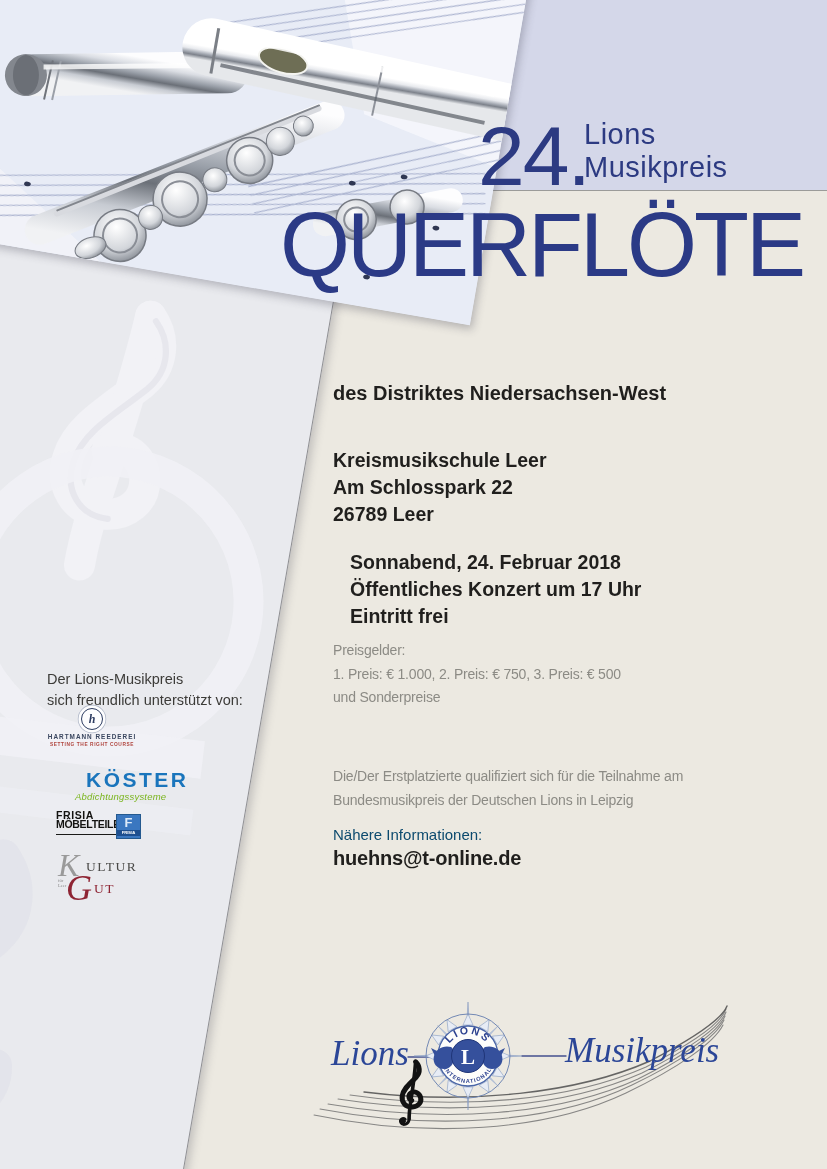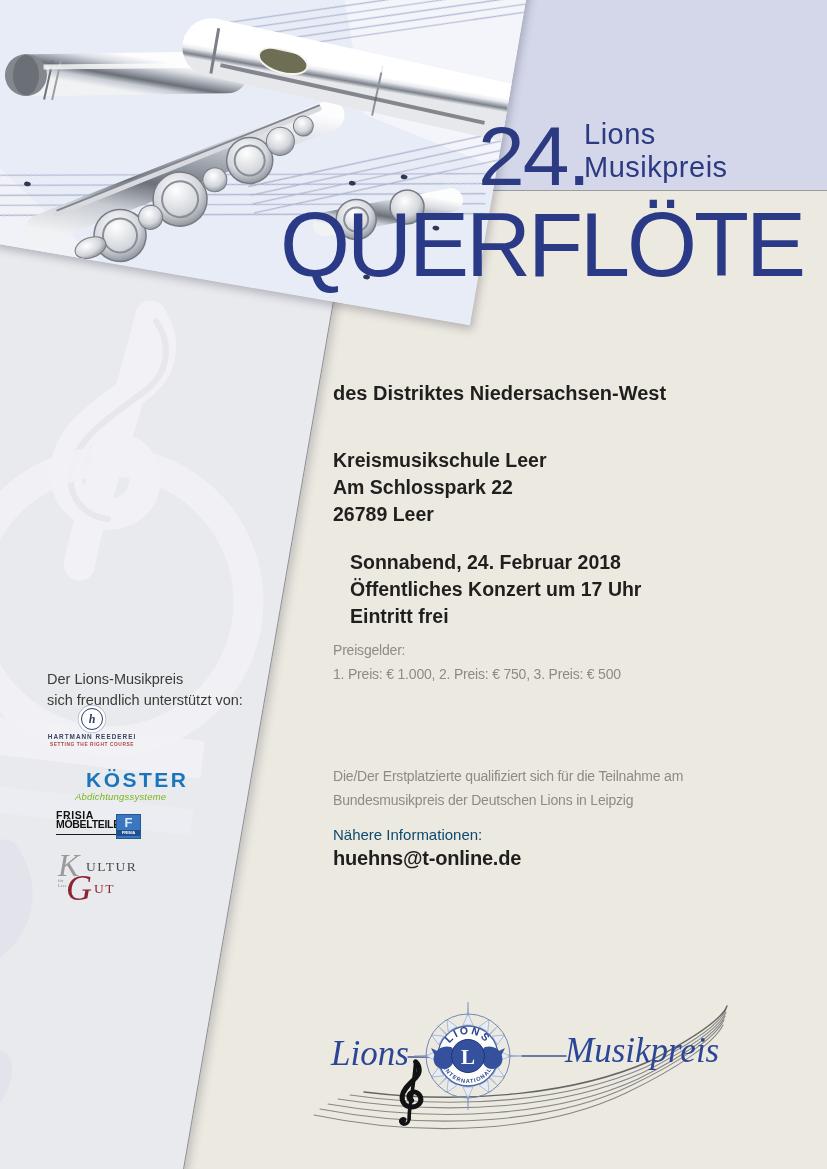--- a/index.html
+++ b/index.html
@@ -272,20 +272,21 @@
 
   <div class="abs event">
     <div>Sonnabend, 24. Februar 2018</div>
     <div>Öffentliches Konzert um 17 Uhr</div>
     <div>Eintritt frei</div>
   </div>
 
   <div class="abs prizes graytext">
     <div>Preisgelder:</div>
     <div>1. Preis: € 1.000, 2. Preis: € 750, 3. Preis: € 500</div>
+    <div>und Sonderpreise</div>
   </div>
 
   <div class="abs qual graytext">
     <div>Die/Der Erstplatzierte qualifiziert sich für die Teilnahme am</div>
     <div>Bundesmusikpreis der Deutschen Lions in Leipzig</div>
   </div>
 
   <div class="abs infolabel">Nähere Informationen:</div>
   <div class="abs email">huehns@t-online.de</div>
 

